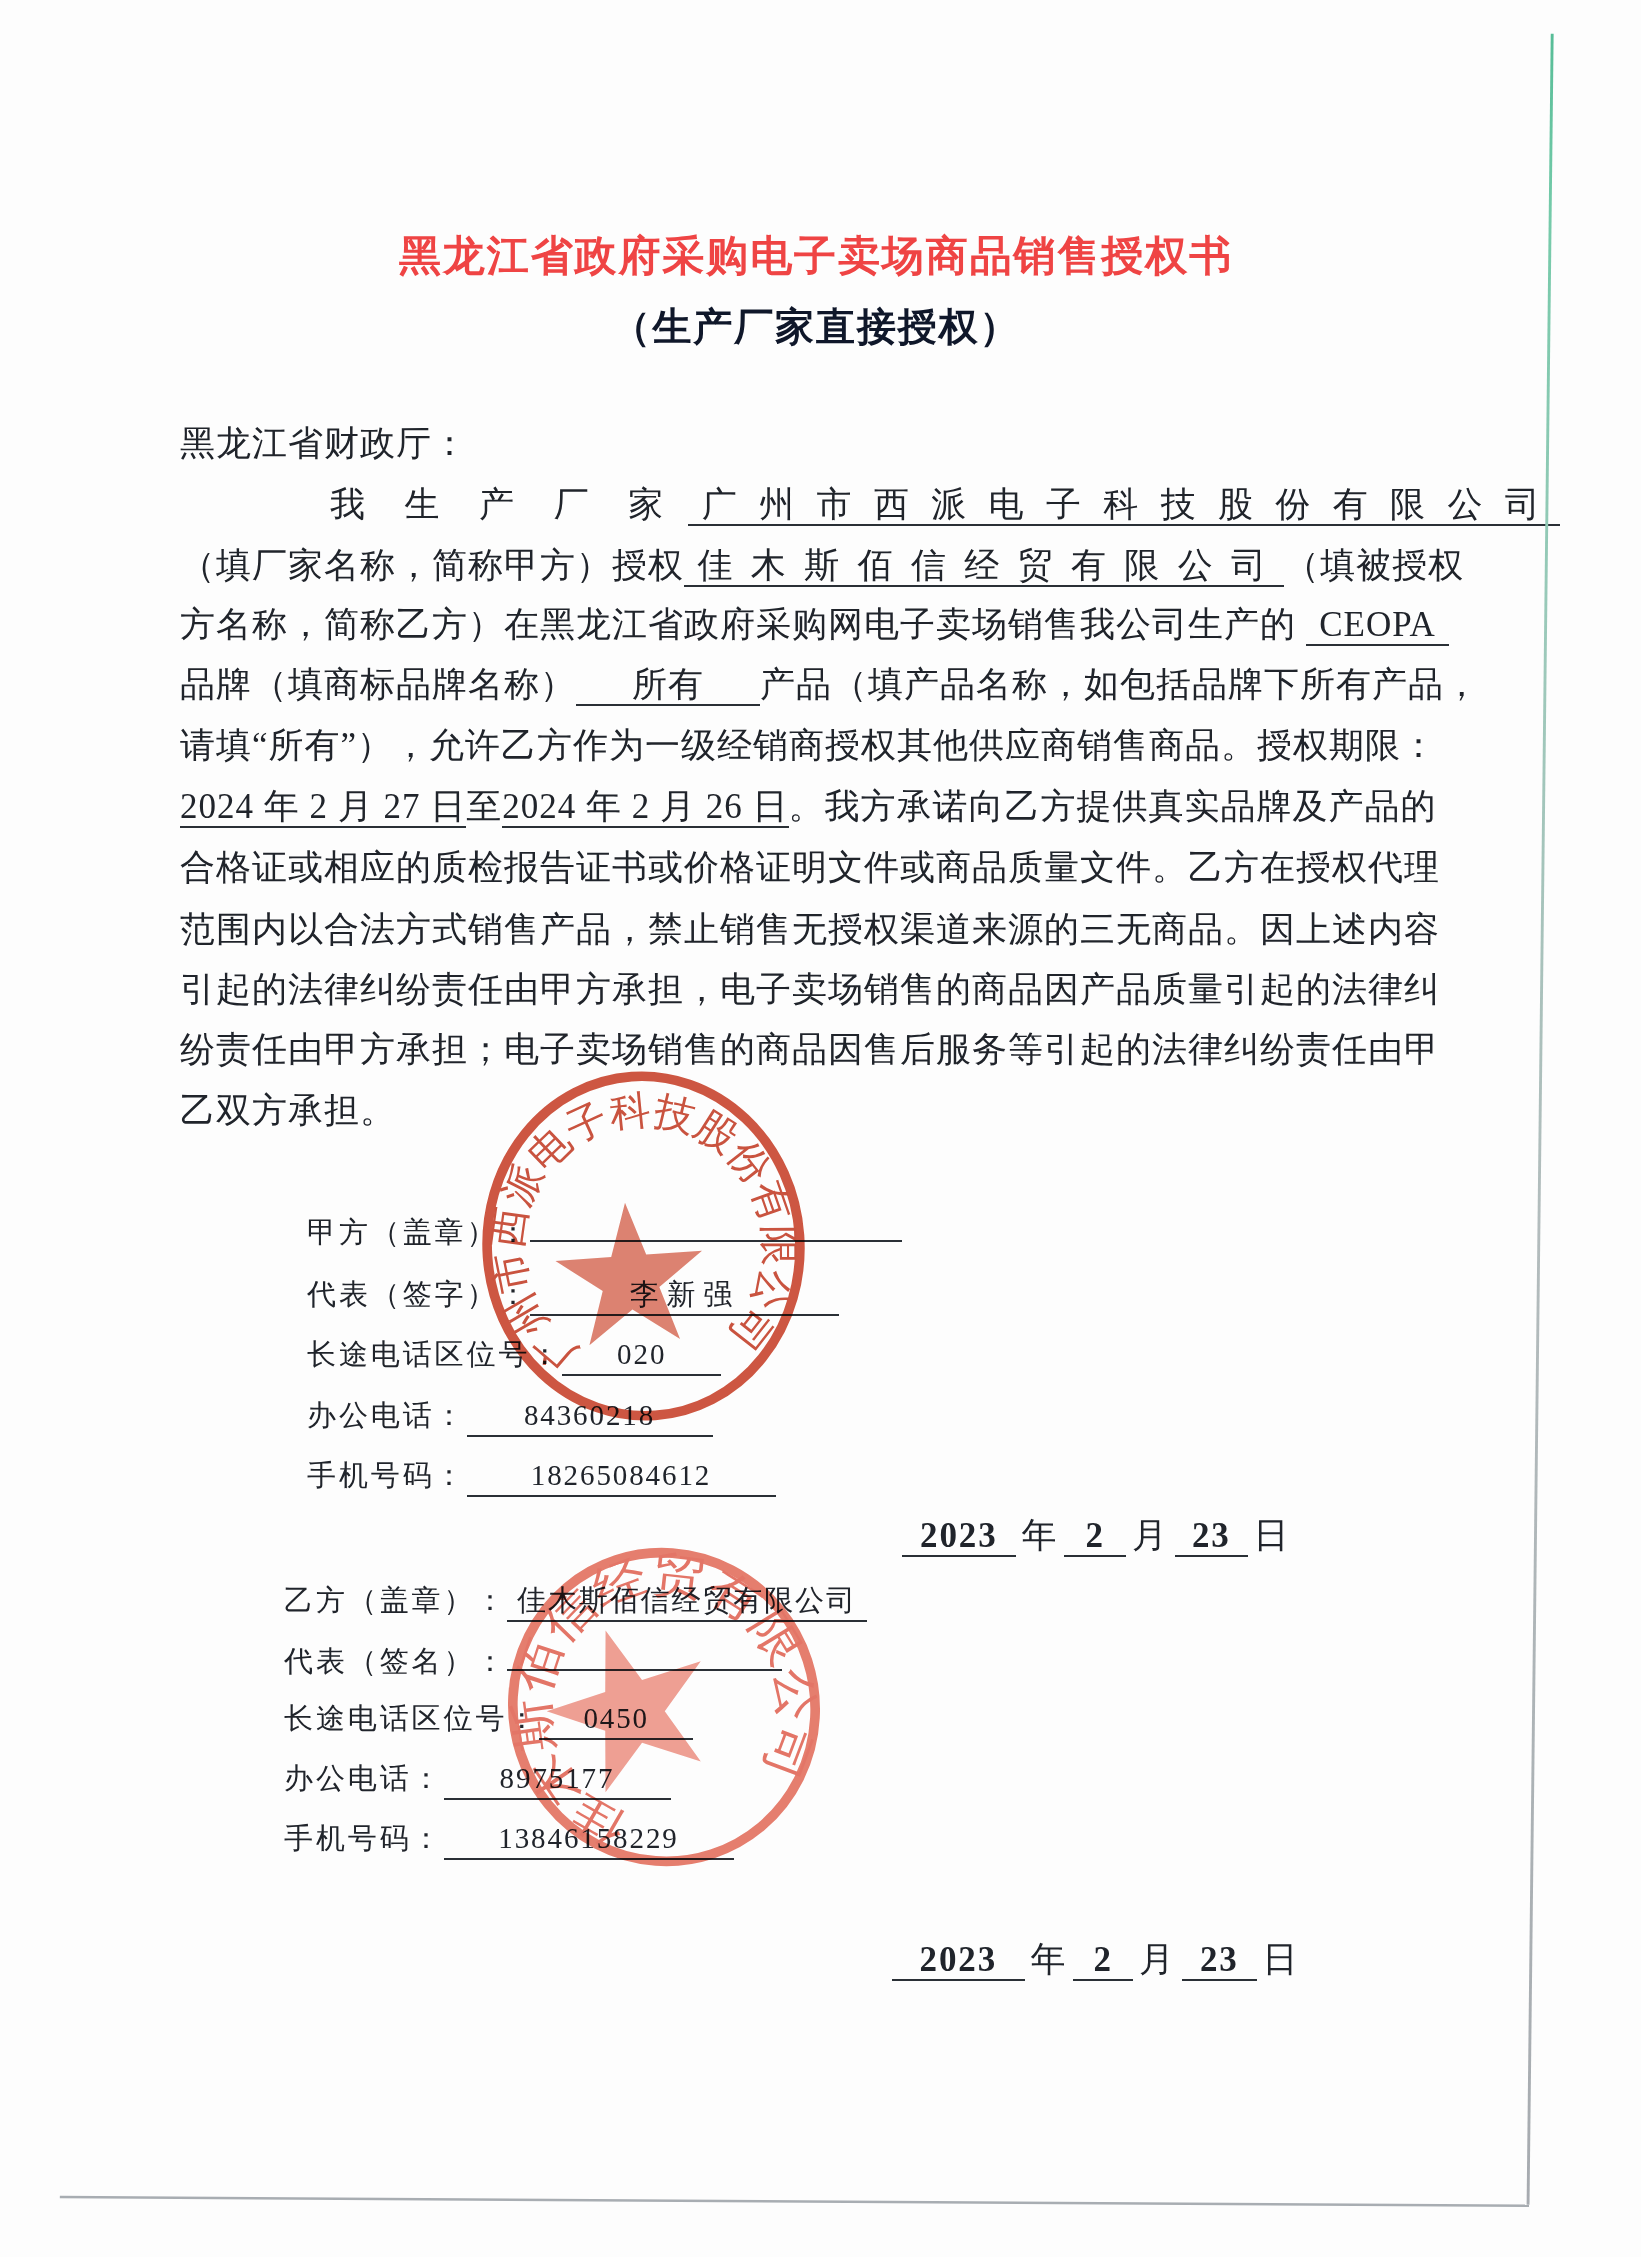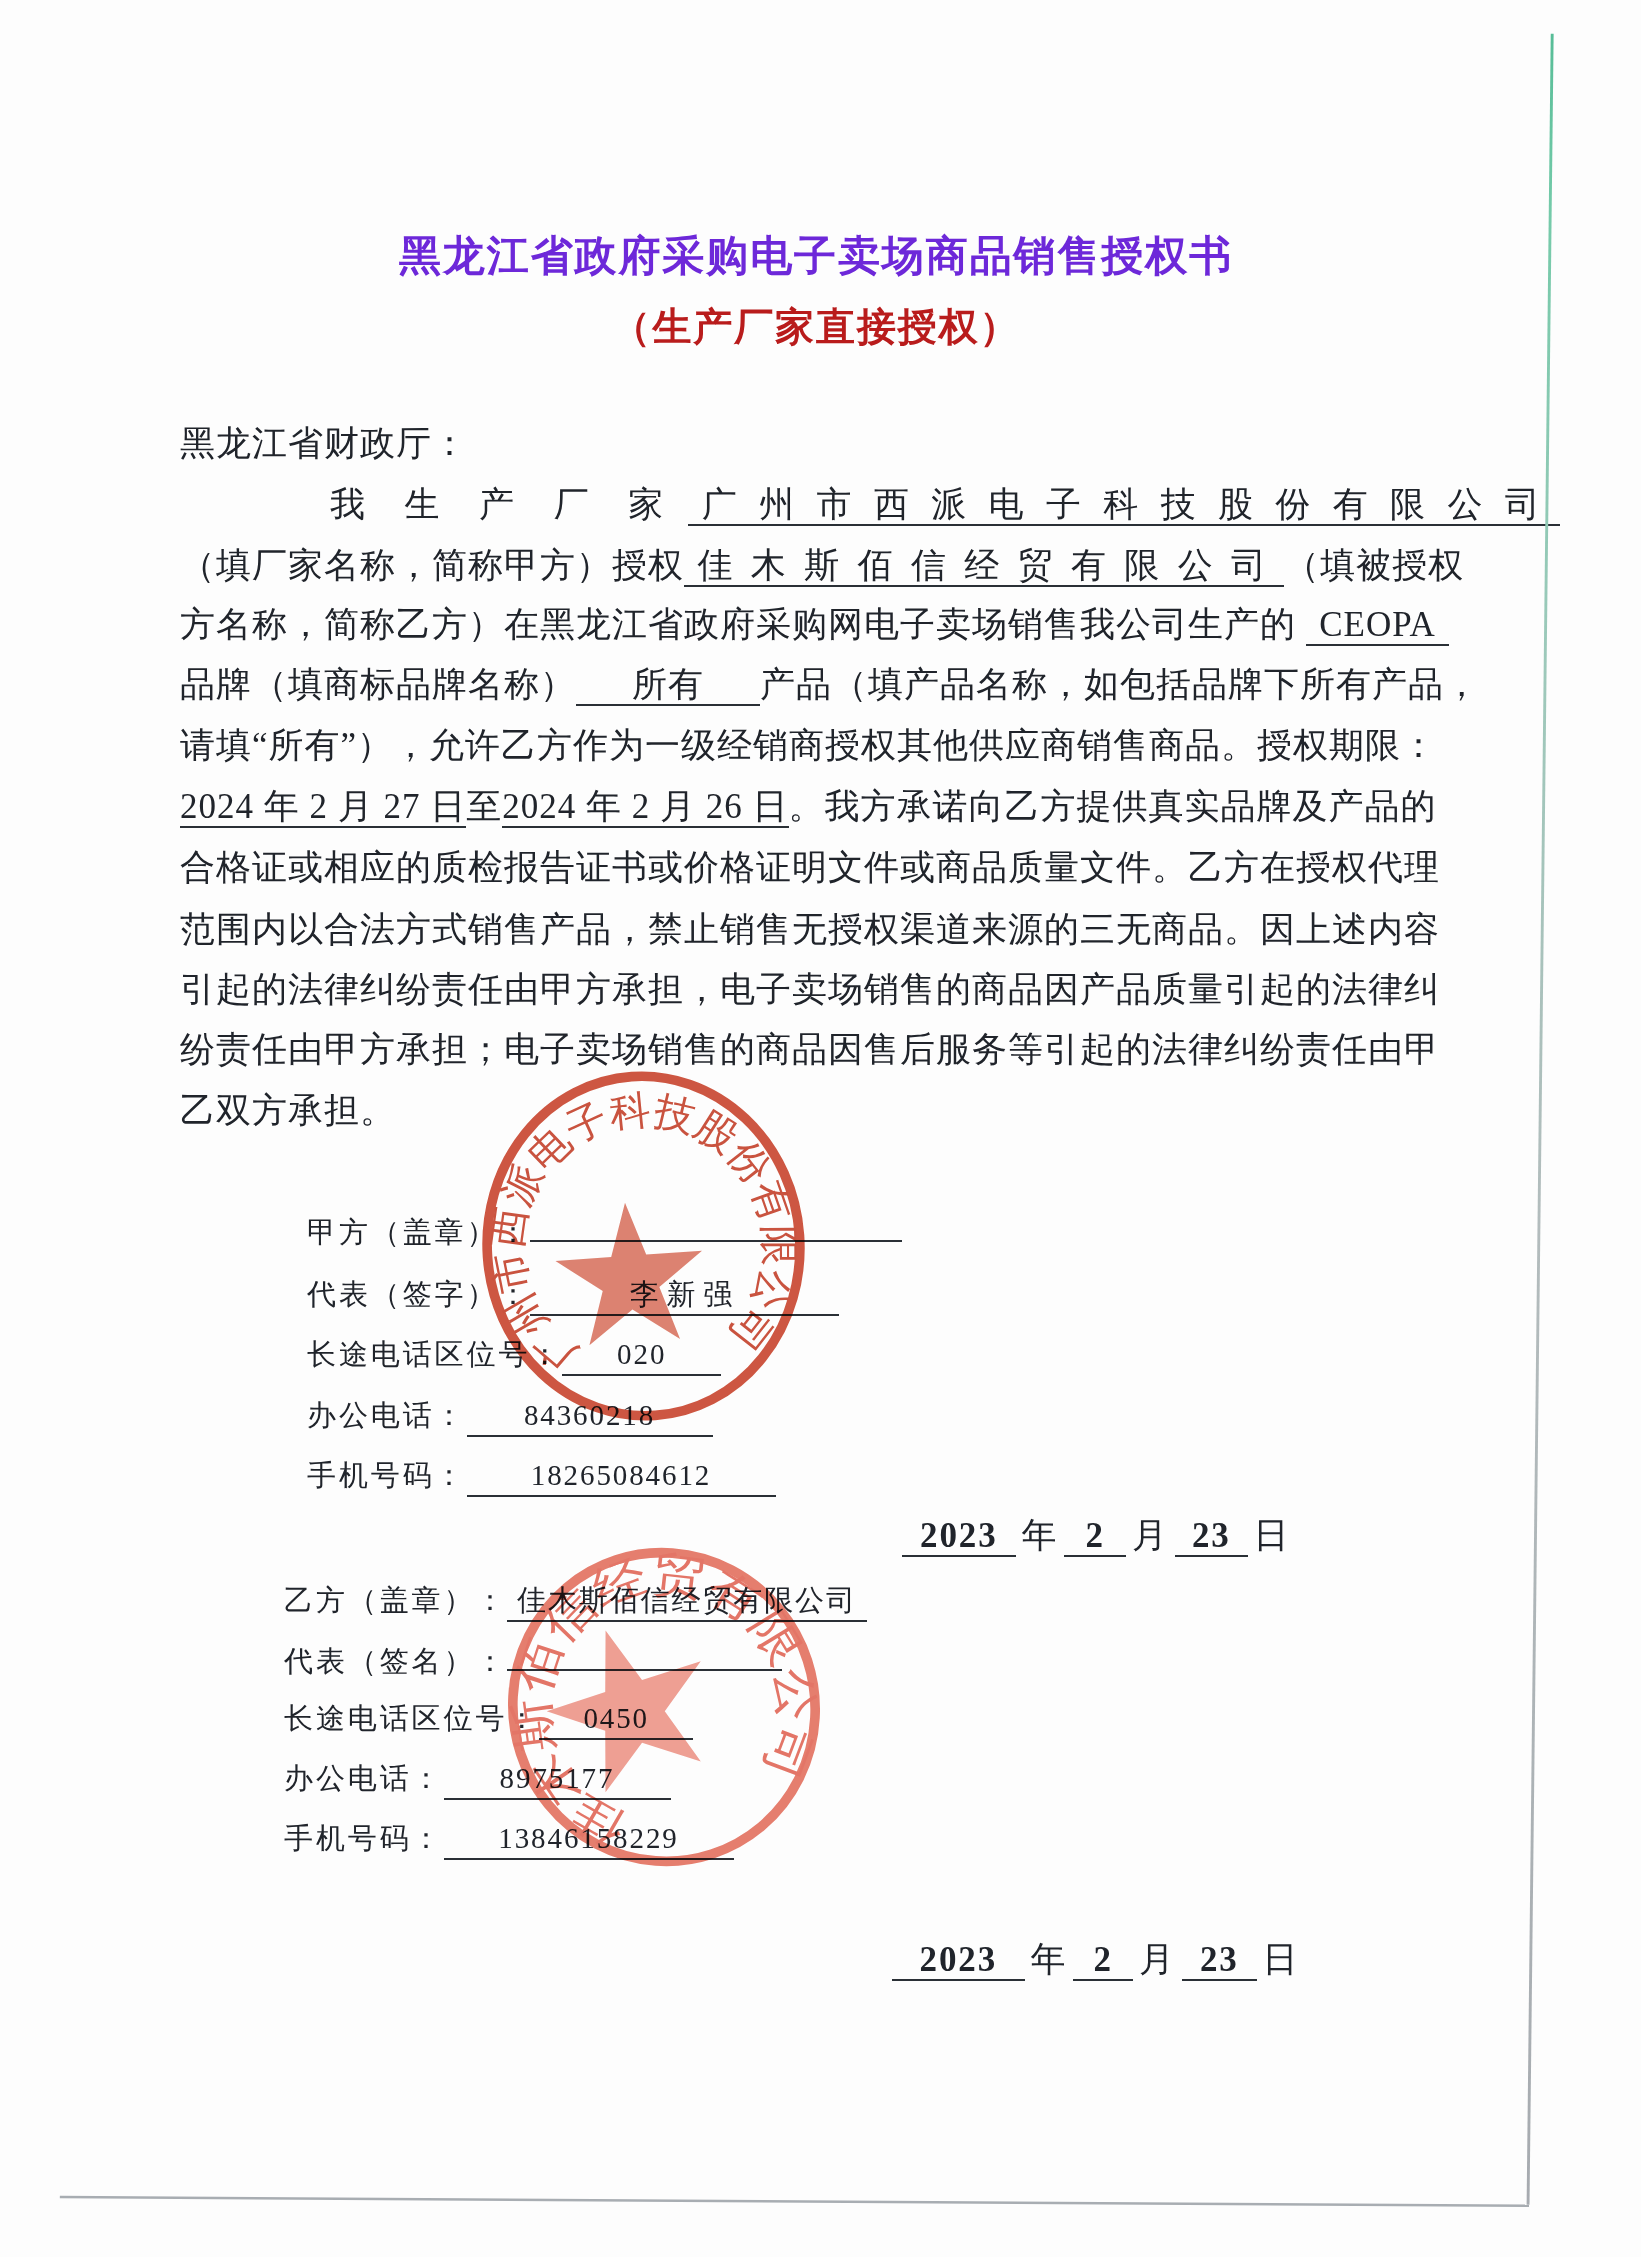--- a/index.html
+++ b/index.html
@@ -1,24 +1,24 @@
 <!DOCTYPE html>
 <html><head>
 <meta charset="utf-8">
 <style>
   html,body{margin:0;padding:0;background:#ffffff;}
   .page{position:relative;width:1641px;height:2257px;background:#fdfdfd;overflow:hidden;
         font-family:"Liberation Serif","DejaVu Serif",serif;color:#20242b;}
   .abs{position:absolute;white-space:nowrap;}
   .title1{left:0;top:228px;width:1632px;text-align:center;
           font-family:"Liberation Sans","DejaVu Sans",sans-serif;font-weight:bold;
-          font-size:42px;letter-spacing:1.9px;color:#6d28d9;}
+          font-size:42px;letter-spacing:1.9px;color:#ef4444;}
   .title2{left:0;top:300px;width:1632px;text-align:center;
           font-family:"Liberation Sans","DejaVu Sans",sans-serif;font-weight:bold;
-          font-size:39px;letter-spacing:1.9px;color:#b91c1c;}
+          font-size:39px;letter-spacing:1.9px;color:#0f172a;}
   .bodyline{left:180px;width:1202px;font-size:35px;letter-spacing:1px;line-height:44px;}
   .indent1{padding-left:150px;}
   .u{display:inline-block;border-bottom:2.9px solid #2a3036;text-align:center;line-height:39px;}
   .sp18{letter-spacing:15.4px;}
   .sp8{letter-spacing:6.8px;}
   .sp6{letter-spacing:4.8px;text-align:right;}
   .fillpad{padding:0 13.5px;}
   .sigrow{font-size:29px;letter-spacing:1.9px;line-height:46px;}
   .siglabel{letter-spacing:2.9px;}
   .dateline{font-size:35px;letter-spacing:1.9px;}

